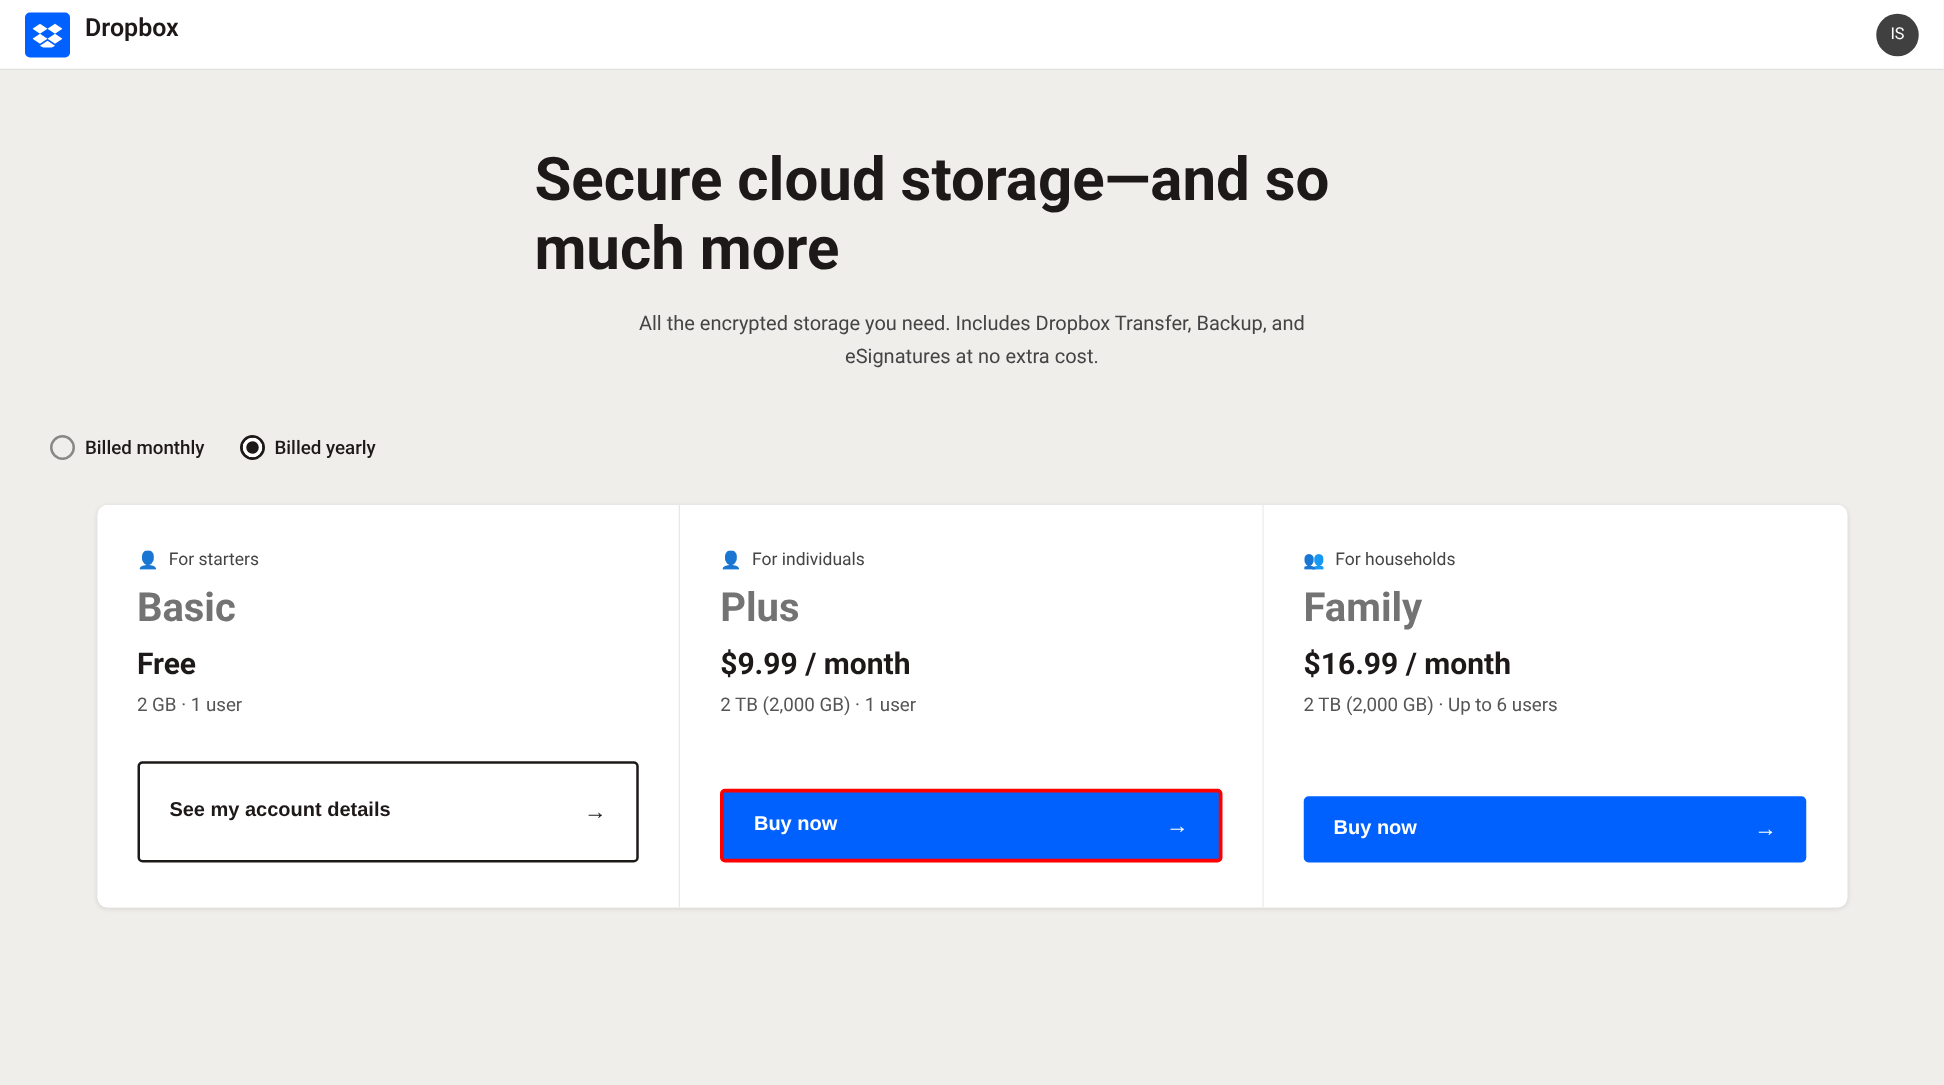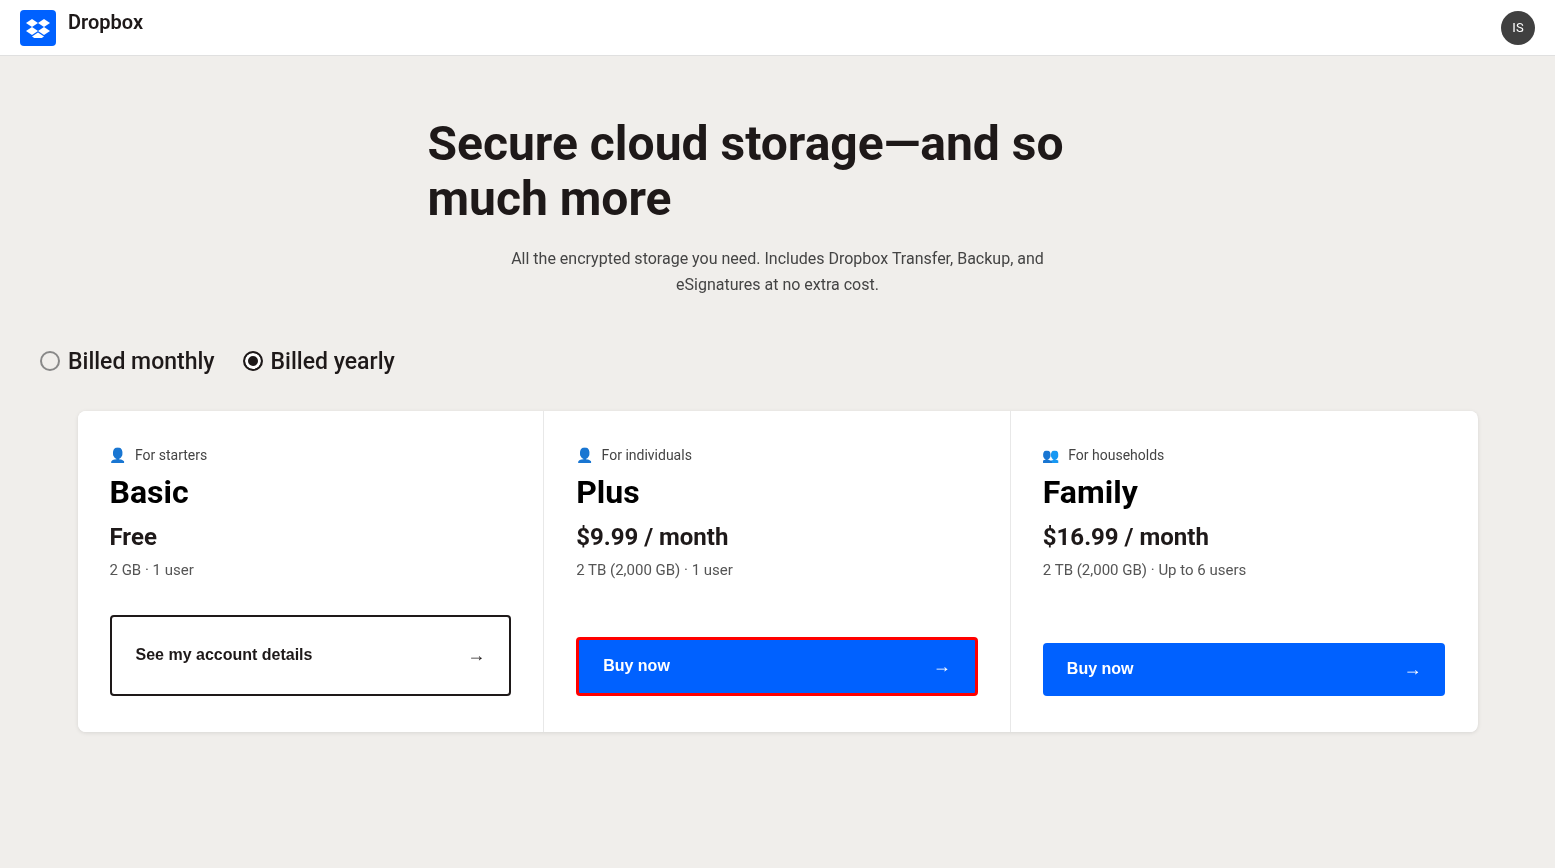--- a/index.html
+++ b/index.html
@@ -123,21 +123,21 @@
       flex-shrink: 0;
     }
 
     .radio-input:checked {
       border-color: #1e1919;
       background: #1e1919;
       box-shadow: inset 0 0 0 3px #ffffff;
     }
 
     .radio-label {
-      font-size: 23px;
+      font-size: 15px;
       font-weight: 500;
       color: #1e1919;
       cursor: pointer;
     }
 
     
     .plans-grid {
       display: grid;
       grid-template-columns: repeat(3, 1fr);
       gap: 0;
@@ -167,21 +167,21 @@
       align-items: center;
       gap: 8px;
       font-size: 14px;
       color: #444;
       margin-bottom: 10px;
     }
 
     .plan-name {
       font-size: 32px;
       font-weight: 700;
-      color: #000000;
+      color: #737373;
       margin-bottom: 12px;
     }
 
     .plan-price {
       font-size: 24px;
       font-weight: 700;
       color: #1e1919;
       margin-bottom: 10px;
     }
 

